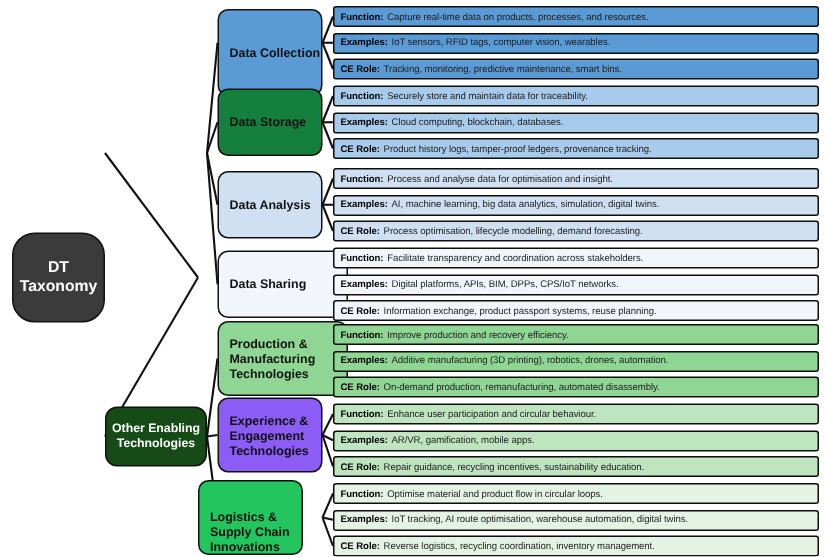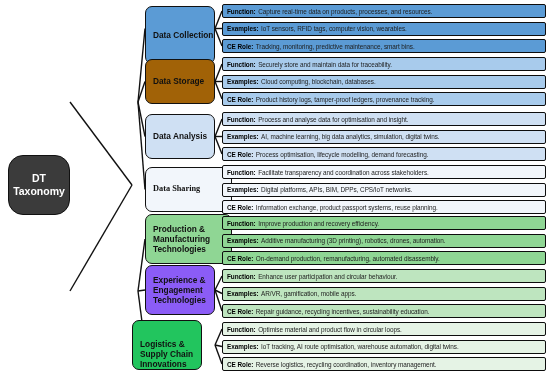--- a/index.html
+++ b/index.html
@@ -106,32 +106,35 @@
       <path d="M 138 291 L 145 239" stroke="#111111" stroke-width="1.4" fill="none"></path>
       <path d="M 138 291 L 145 290" stroke="#111111" stroke-width="1.4" fill="none"></path>
       <path d="M 138 291 L 145 345" stroke="#111111" stroke-width="1.4" fill="none"></path>
     </svg>
 
   <div class="node node-root" style="left:8px; top:155px; width:62px; height:60px;">
     <span>DT Taxonomy</span>
   </div>
 
 
+  <div class="node node-branch forest" style="left:70px; top:271px; width:68px; height:40px;">
+    <span>Other Enabling Technologies</span>
+  </div>
 
   <div id="cats">
       <div class="node node-cat" style="left: 145px; top: 6px; width: 70px; height: 58px; background: rgb(91, 155, 213);">
         <span>Data Collection</span>
       </div>
-      <div class="node node-cat" style="left: 145px; top: 59px; width: 70px; height: 45px; background: #a16207;">
+      <div class="node node-cat" style="left: 145px; top: 59px; width: 70px; height: 45px; background: #15803d;">
         <span>Data Storage</span>
       </div>
       <div class="node node-cat" style="left: 145px; top: 114px; width: 70px; height: 45px; background: rgb(207, 224, 243); align-items: center;">
         <span>Data Analysis</span>
       </div>
-      <div class="node node-cat" style="left: 145px; top: 167px; width: 87px; height: 45px; background: rgb(242, 246, 251); font-family: Liberation Serif, serif;">
+      <div class="node node-cat" style="left: 145px; top: 167px; width: 87px; height: 45px; background: rgb(242, 246, 251);">
         <span>Data Sharing</span>
       </div>
       <div class="node node-cat" style="left: 145px; top: 214px; width: 87px; height: 50px; background: rgb(143, 214, 148); align-items: center;">
         <span>Production &amp; Manufacturing Technologies</span>
       </div>
       <div class="node node-cat" style="left: 145px; top: 265px; width: 70px; height: 50px; background: #8b5cf6;">
         <span>Experience &amp; Engagement Technologies</span>
       </div>
       <div class="node node-cat" style="left: 132px; top: 320px; width: 70px; height: 50px; background: #22c55e; align-items: flex-end;">
         <span>Logistics &amp; Supply Chain Innovations</span>

